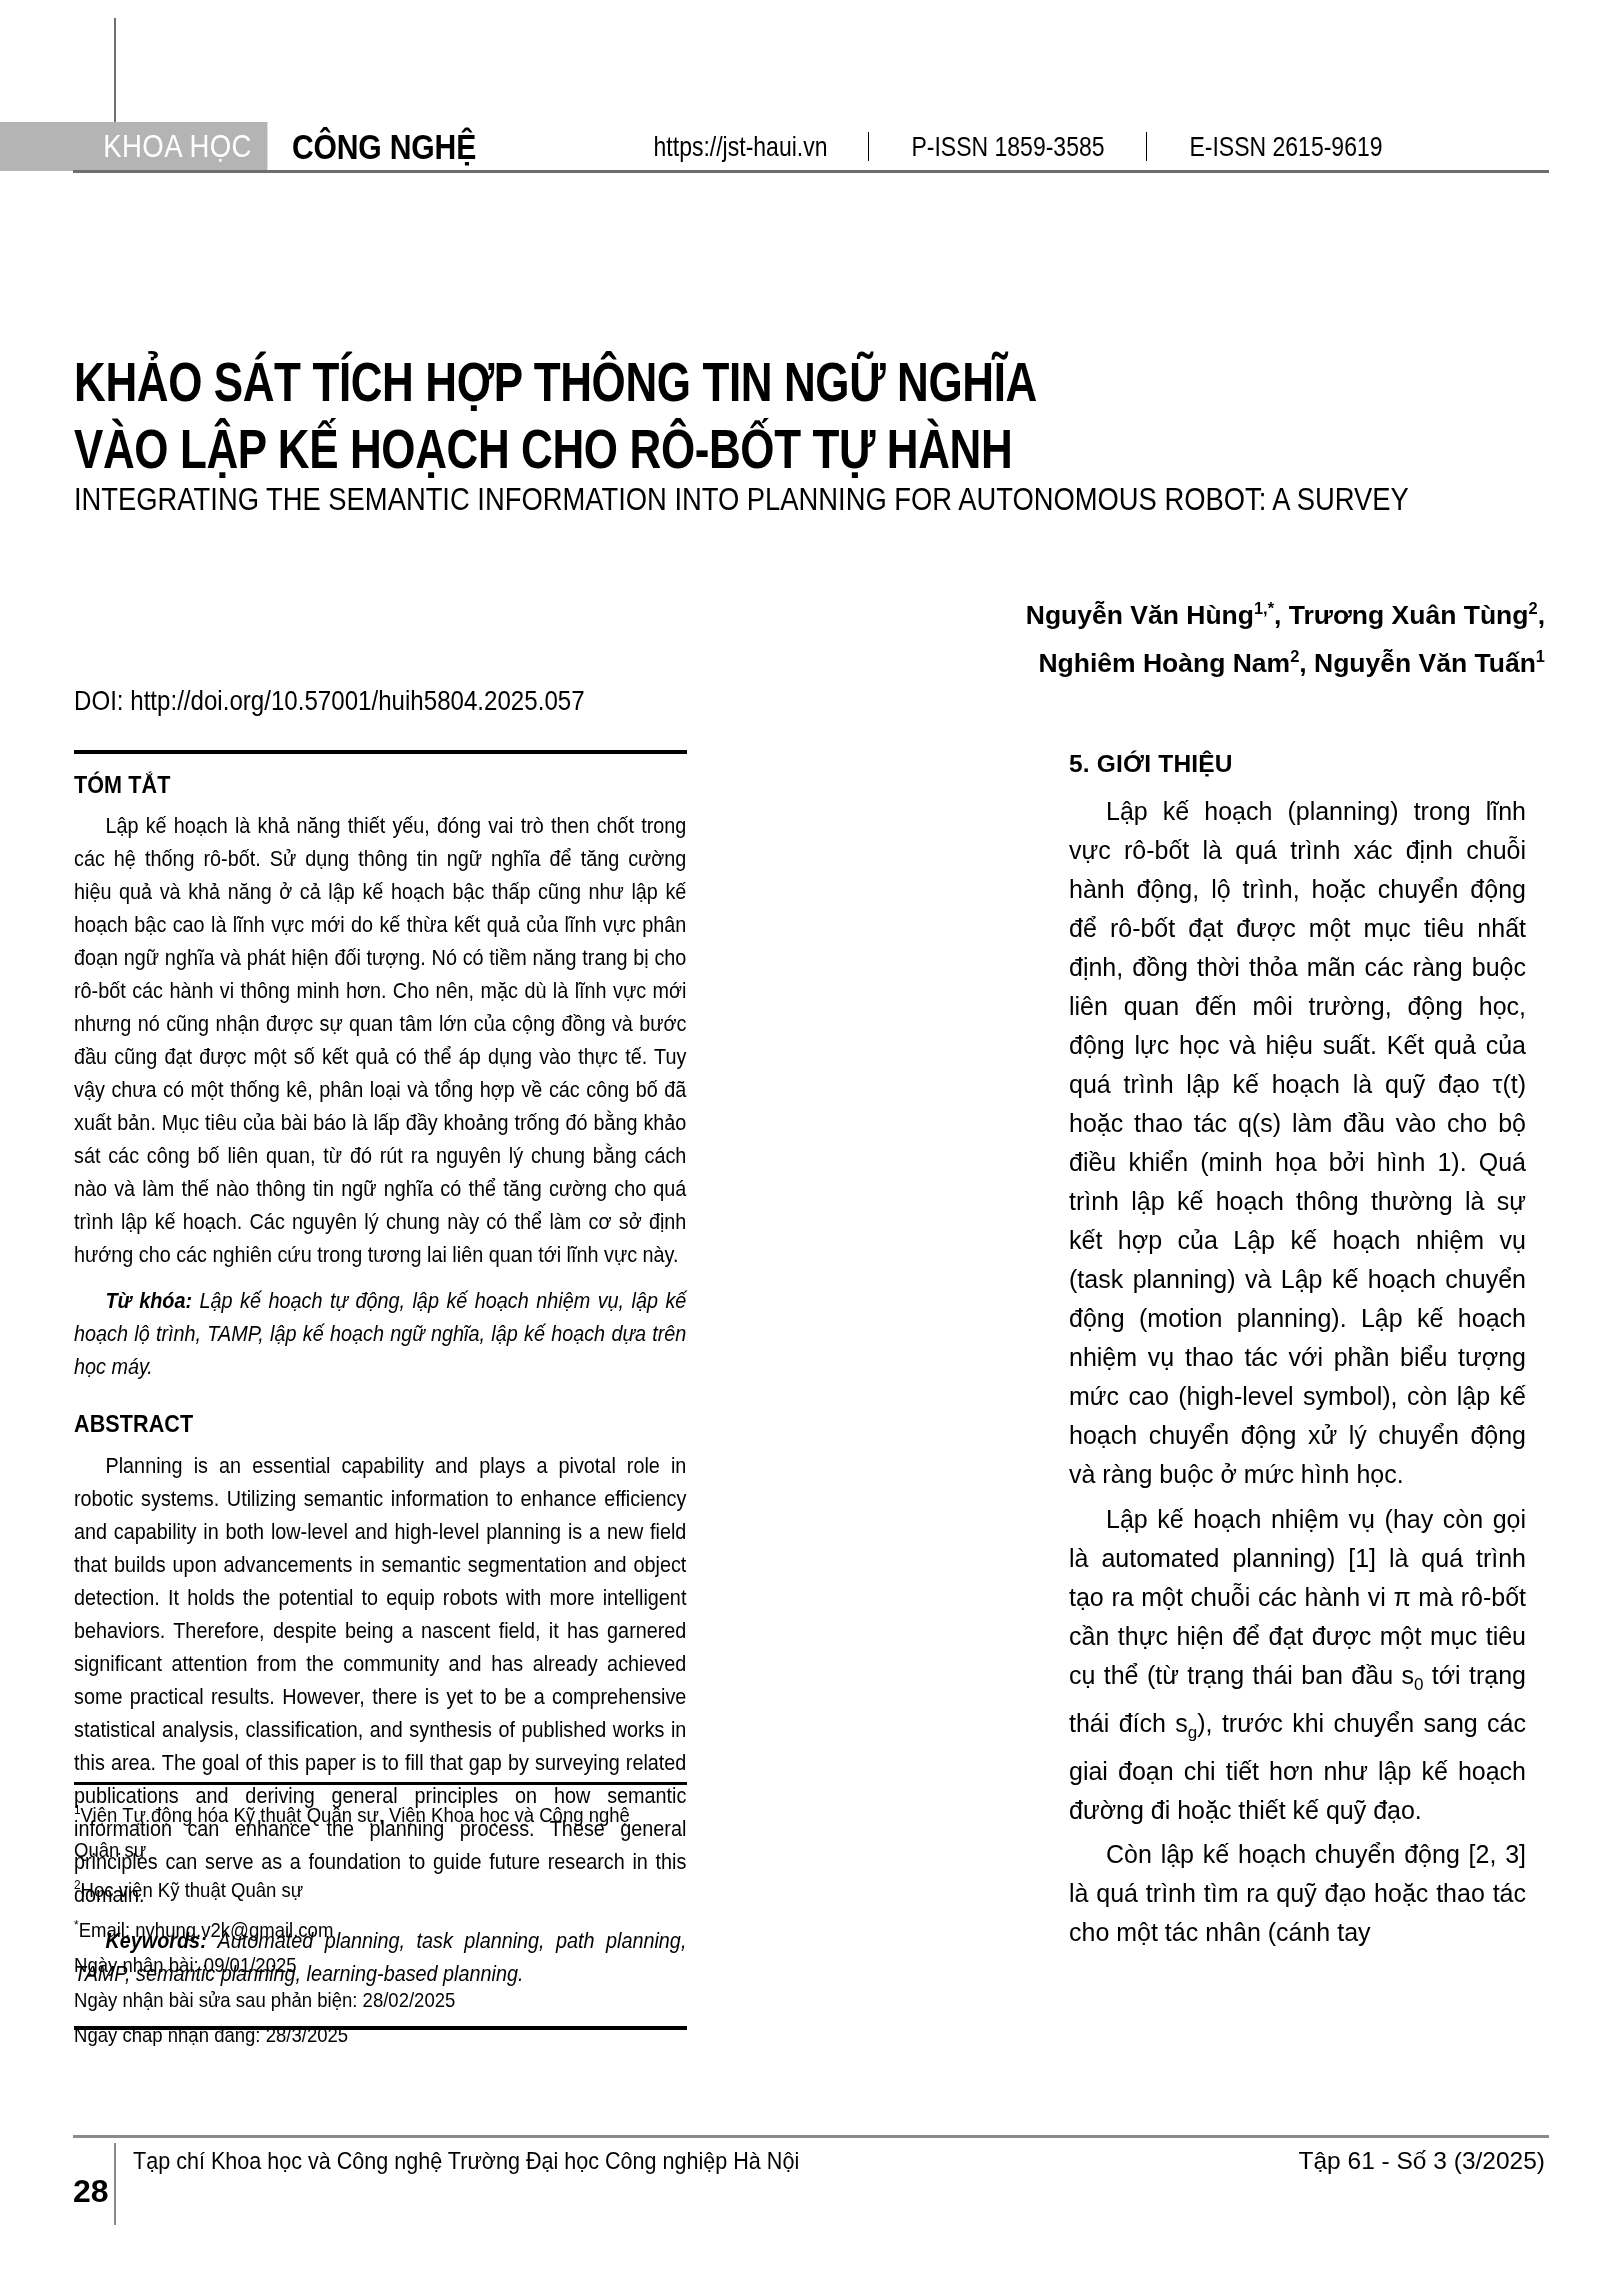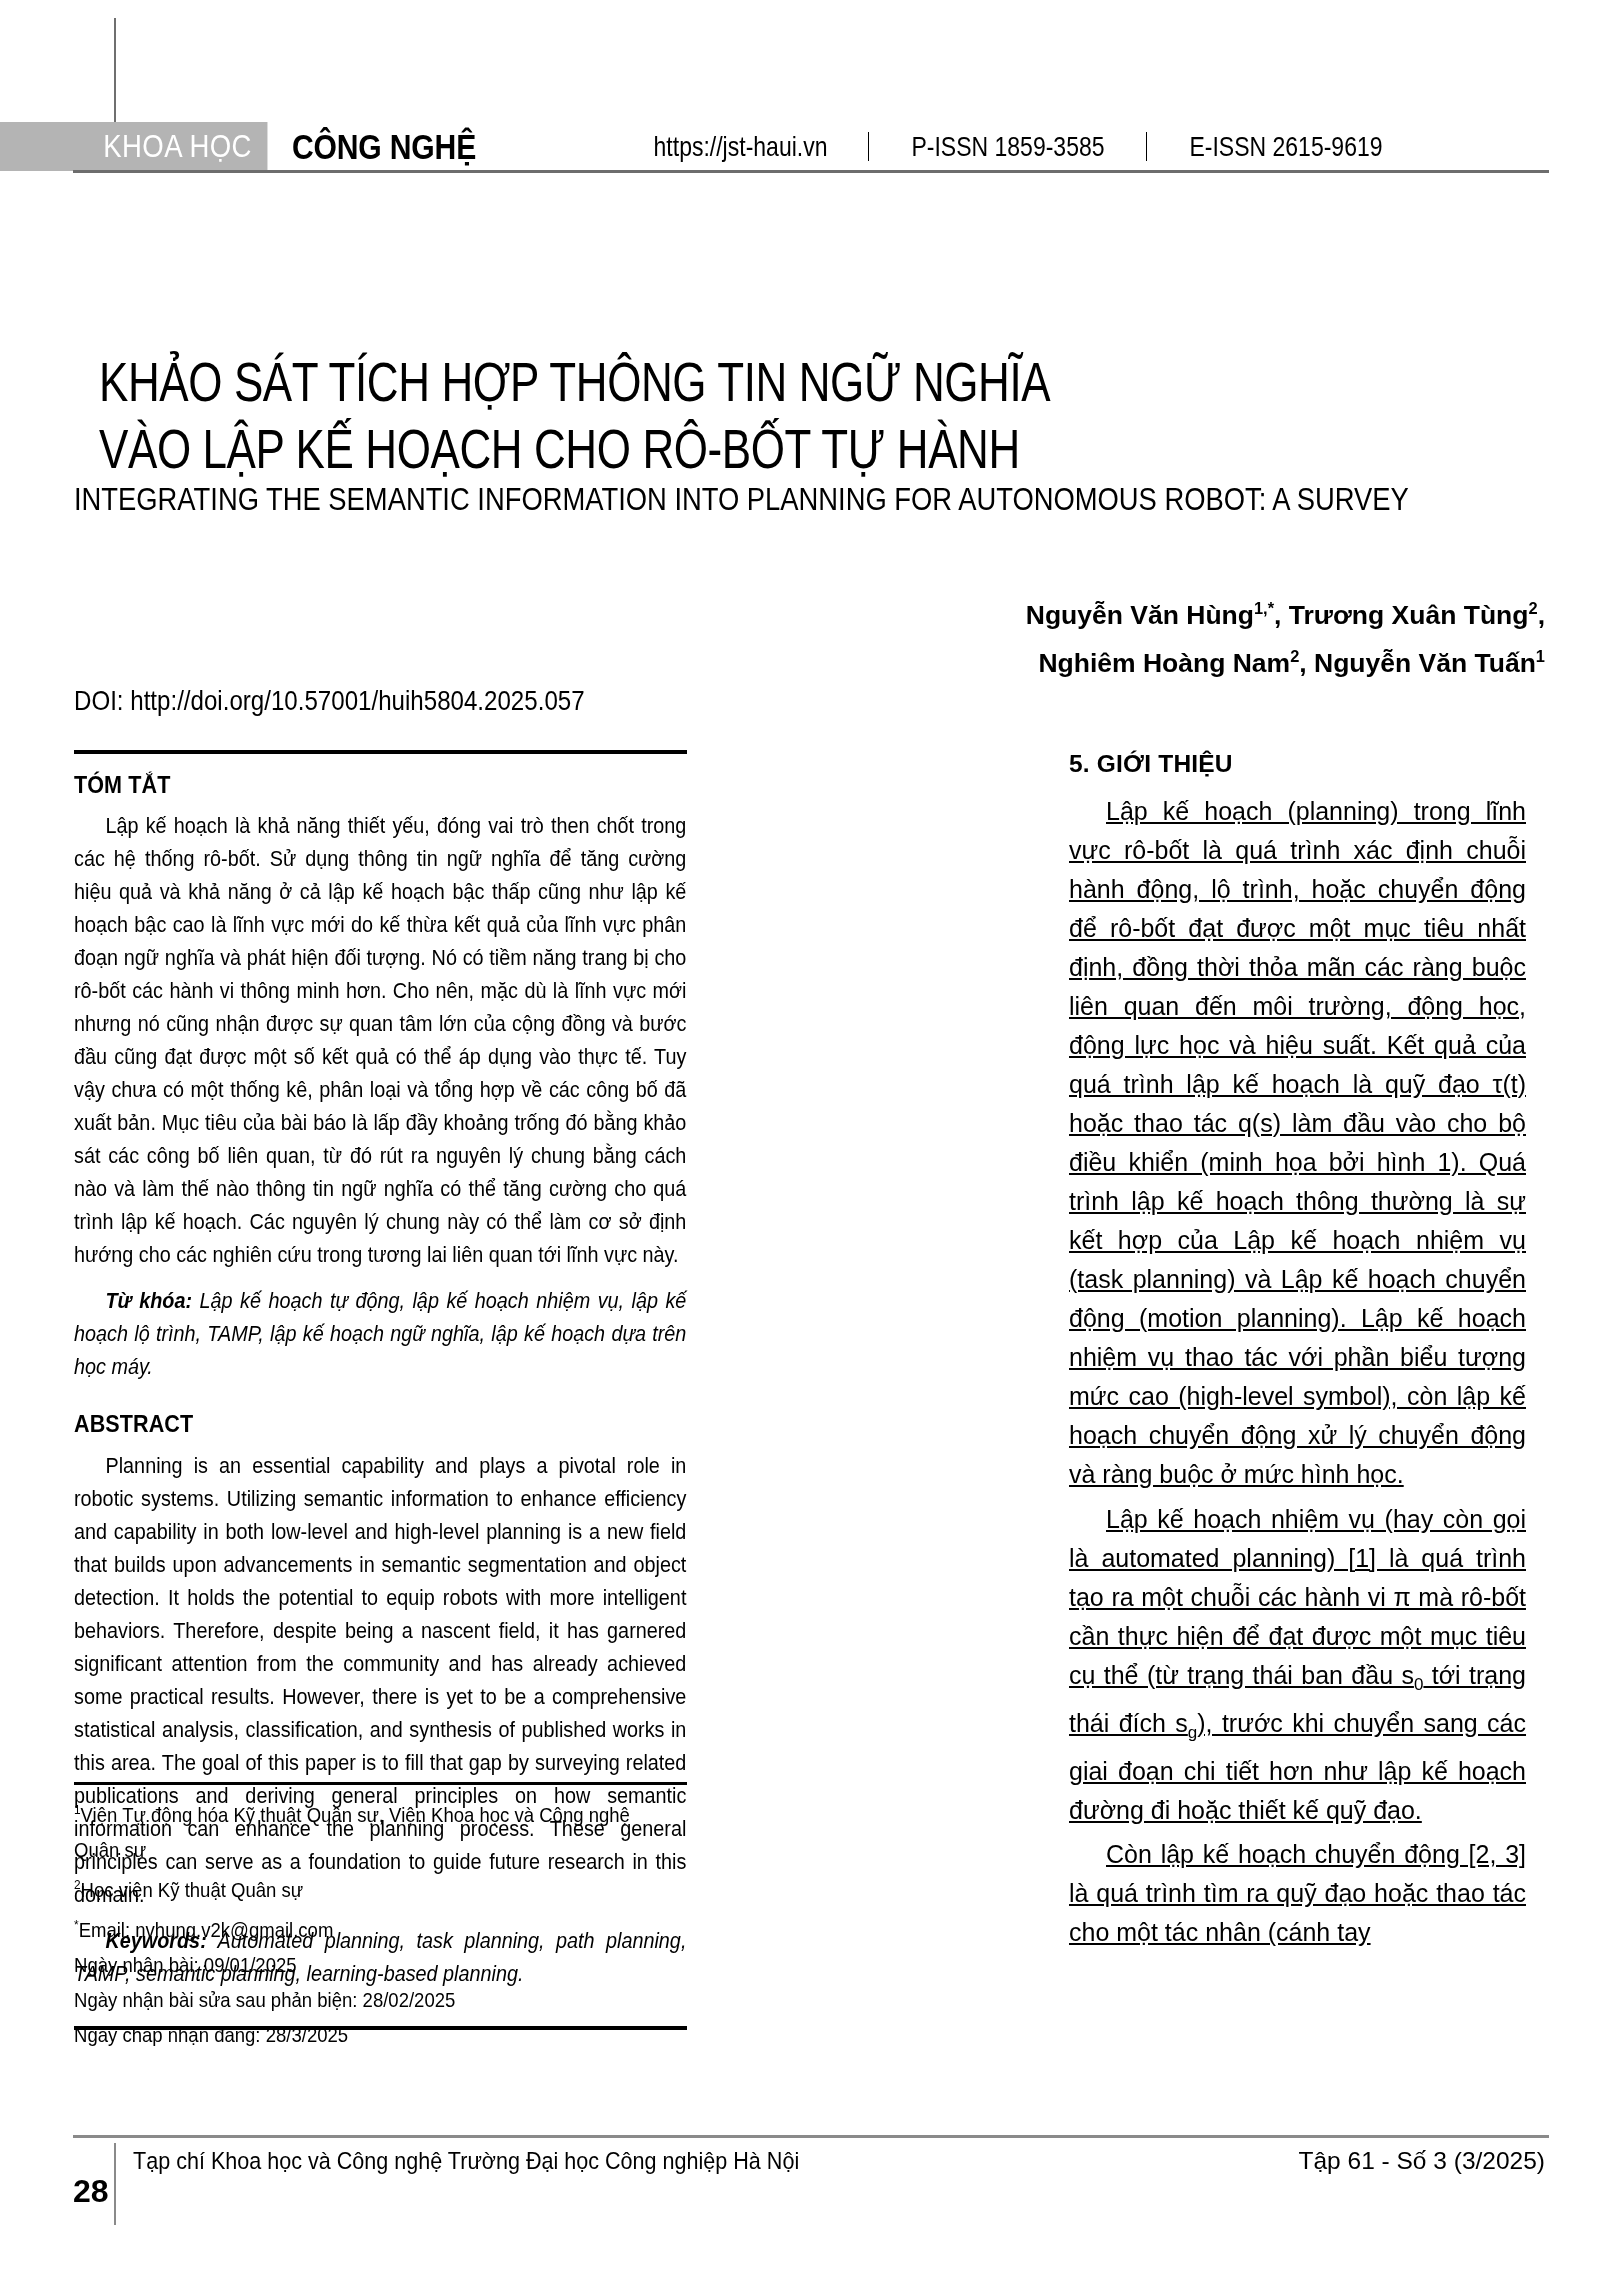--- a/index.html
+++ b/index.html
@@ -116,25 +116,24 @@
     height: 2.9px;
     background: #6d6d6d;
   }
 
   
   .title {
     position: absolute;
     left: 74px;
     top: 312px;
     width: 1431px;
-    font-weight: normal;
+    font-weight: bold;
     font-size: 55px;
     line-height: 67px;
     letter-spacing: -0.5px;
-    margin-left: 25px;
   }
   .title .tline {
     display: block;
     transform: scaleX(0.80);
     transform-origin: left center;
     white-space: nowrap;
   }
   .subtitle {
     position: absolute;
     left: 74px;
@@ -257,21 +256,20 @@
     letter-spacing: 0.2px;
     margin: 0 0 13.7px 0;
   }
   .body-p {
     font-size: 25px;
     line-height: 39px;
     text-align: justify;
     text-indent: 37px;
     margin: 0 0 5.9px 0;
     hyphens: none;
-    text-decoration: underline;
   }
   .body-p sub { font-size: 0.68em; vertical-align: sub; }
 
   
   .footer-rule {
     position: absolute;
     left: 73px;
     top: 2135px;
     width: 1476px;
     height: 2.9px;

